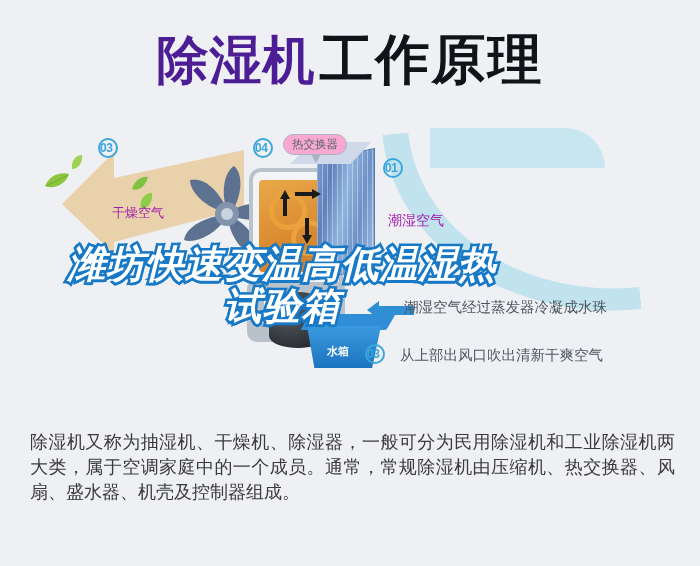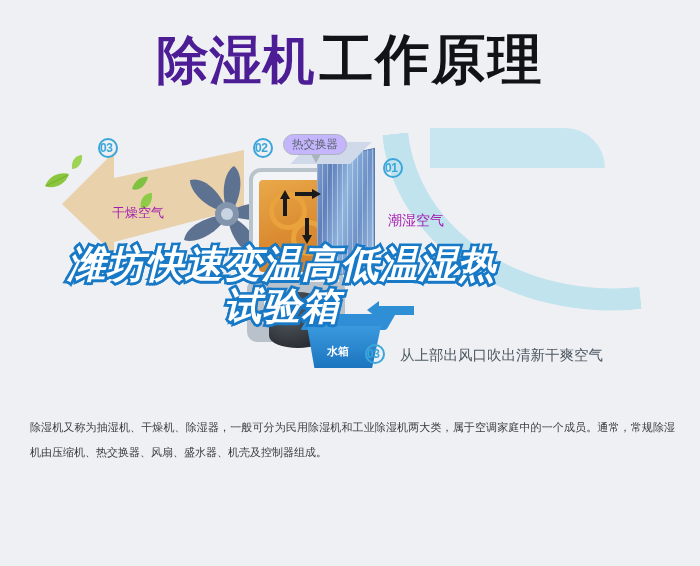--- a/index.html
+++ b/index.html
@@ -235,21 +235,21 @@
   .diag-label {
     position: absolute;
     font-size: 13px;
     color: #a21caf;
     white-space: nowrap;
   }
   .callout {
     position: absolute;
     border: 1.5px solid #aab4bd;
     border-radius: 12px;
-    background: #c4b5fd;
+    background: #f9a8d4;
     padding: 2px 8px;
     font-size: 11.5px;
     color: #5c666f;
     white-space: nowrap;
   }
   .callout-tail {
     position: absolute;
     width: 0; height: 0;
     border-left: 5px solid transparent;
     border-right: 5px solid transparent;
@@ -312,22 +312,22 @@
   }
 
   
   .copy {
     position: absolute;
     left: 30px;
     top: 414px;
     width: 645px;
   }
   .copy p {
-    margin: 1px 0 14px 0;
-    font-size: 11px;
+    margin: 16px 0 14px 0;
+    font-size: 18px;
     line-height: 25px;
     color: #3a3a3a;
     text-align: justify;
   }
 </style>
 </head>
 <body>
 
 <div class="title-bar">
   <span class="title-part-a">除湿机</span><span class="title-part-b">工作原理</span>
@@ -397,34 +397,35 @@
     <div class="tank-body"></div>
     <div class="tank-text">水箱</div>
   </div>
 
   <div class="feed-arrow"></div>
 
   <div class="badge" style="left:98px; top:20px;">
     <span class="ring">03</span>
   </div>
   <div class="badge" style="left:253px; top:20px;">
-    <span class="ring">02</span>
+    <span class="ring">04</span>
   </div>
   <div class="badge" style="left:383px; top:40px;border-radius:10px;">
     <span class="ring">01</span>
   </div>
 
   <div class="callout" style="left:283px; top:16px;">
     <span>热交换器</span>
   </div>
   <div class="callout-tail" style="left:311px; top:36px;"></div>
 
   <div class="diag-label" style="left:112px; top:86px;">干燥空气</div>
   <div class="diag-label" style="left:388px; top:94px; font-size:14px;">潮湿空气</div>
 
+  <div class="step-line" style="left:404px; top:180px;">潮湿空气经过蒸发器冷凝成水珠</div>
   <div class="badge" style="left:365px; top:226px;">
     <span class="ring">03</span>
   </div>
   <div class="step-line" style="left:400px; top:228px;text-align:center;">从上部出风口吹出清新干爽空气</div>
 </div>
 
 <div class="watermark">
   <div class="wm-line">潍坊快速变温高低温湿热</div>
   <div class="wm-line">试验箱</div>
 </div>

